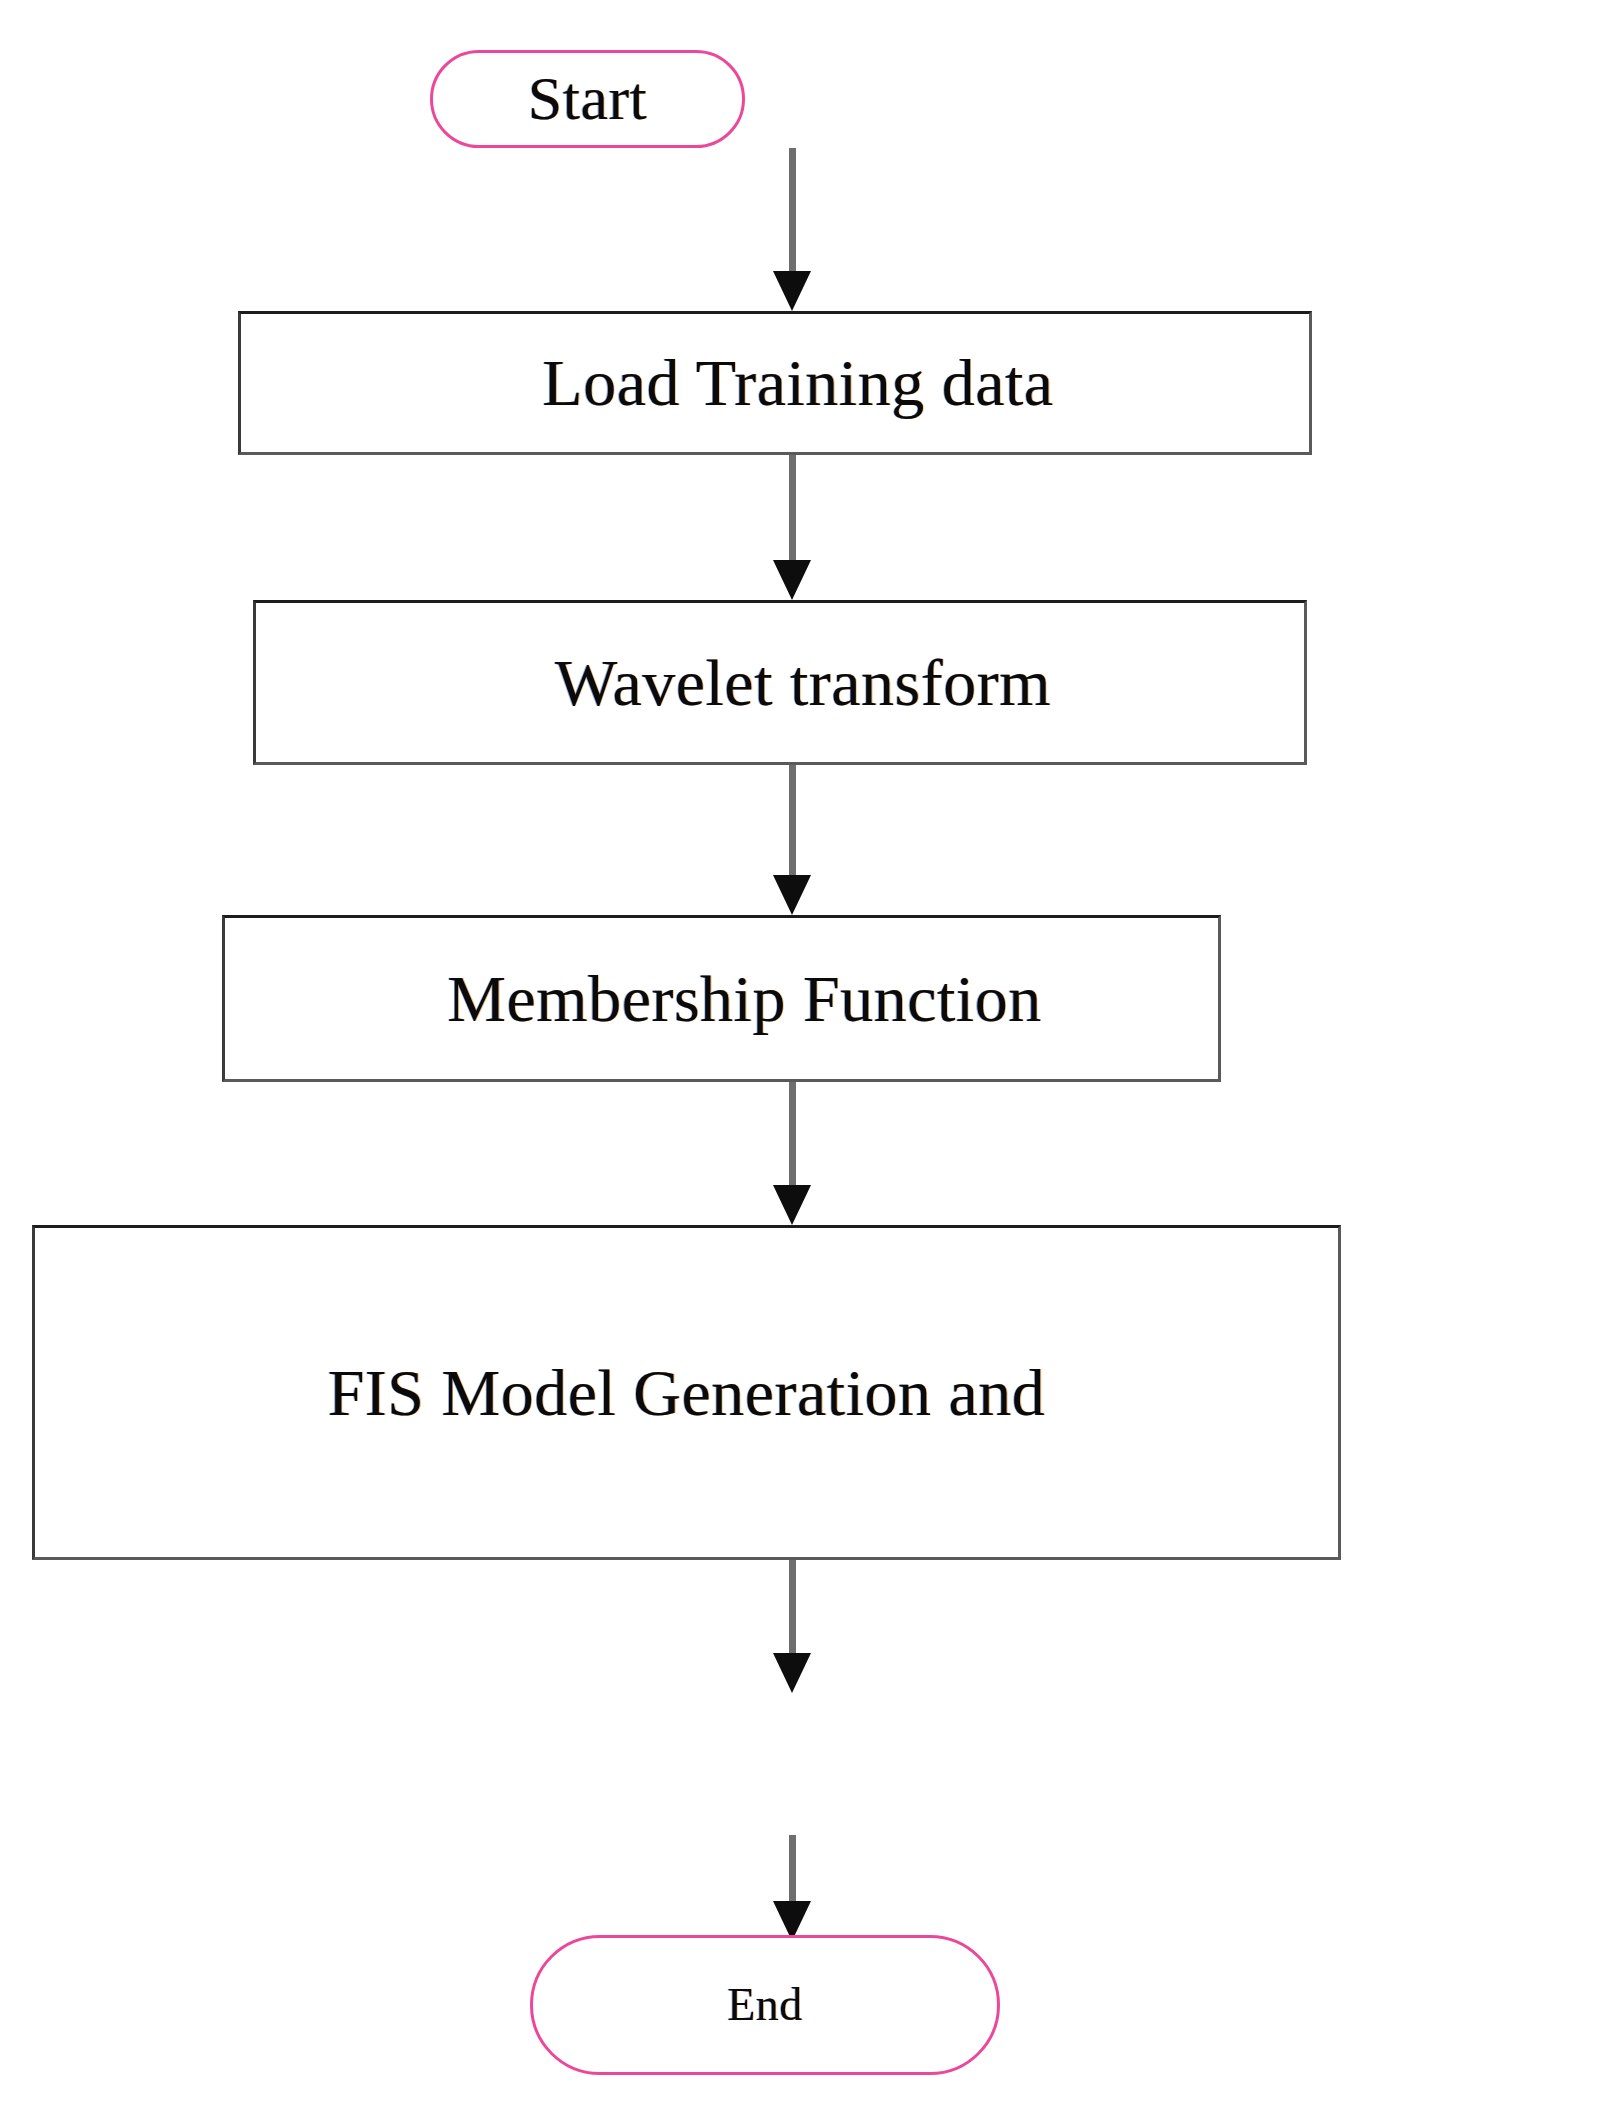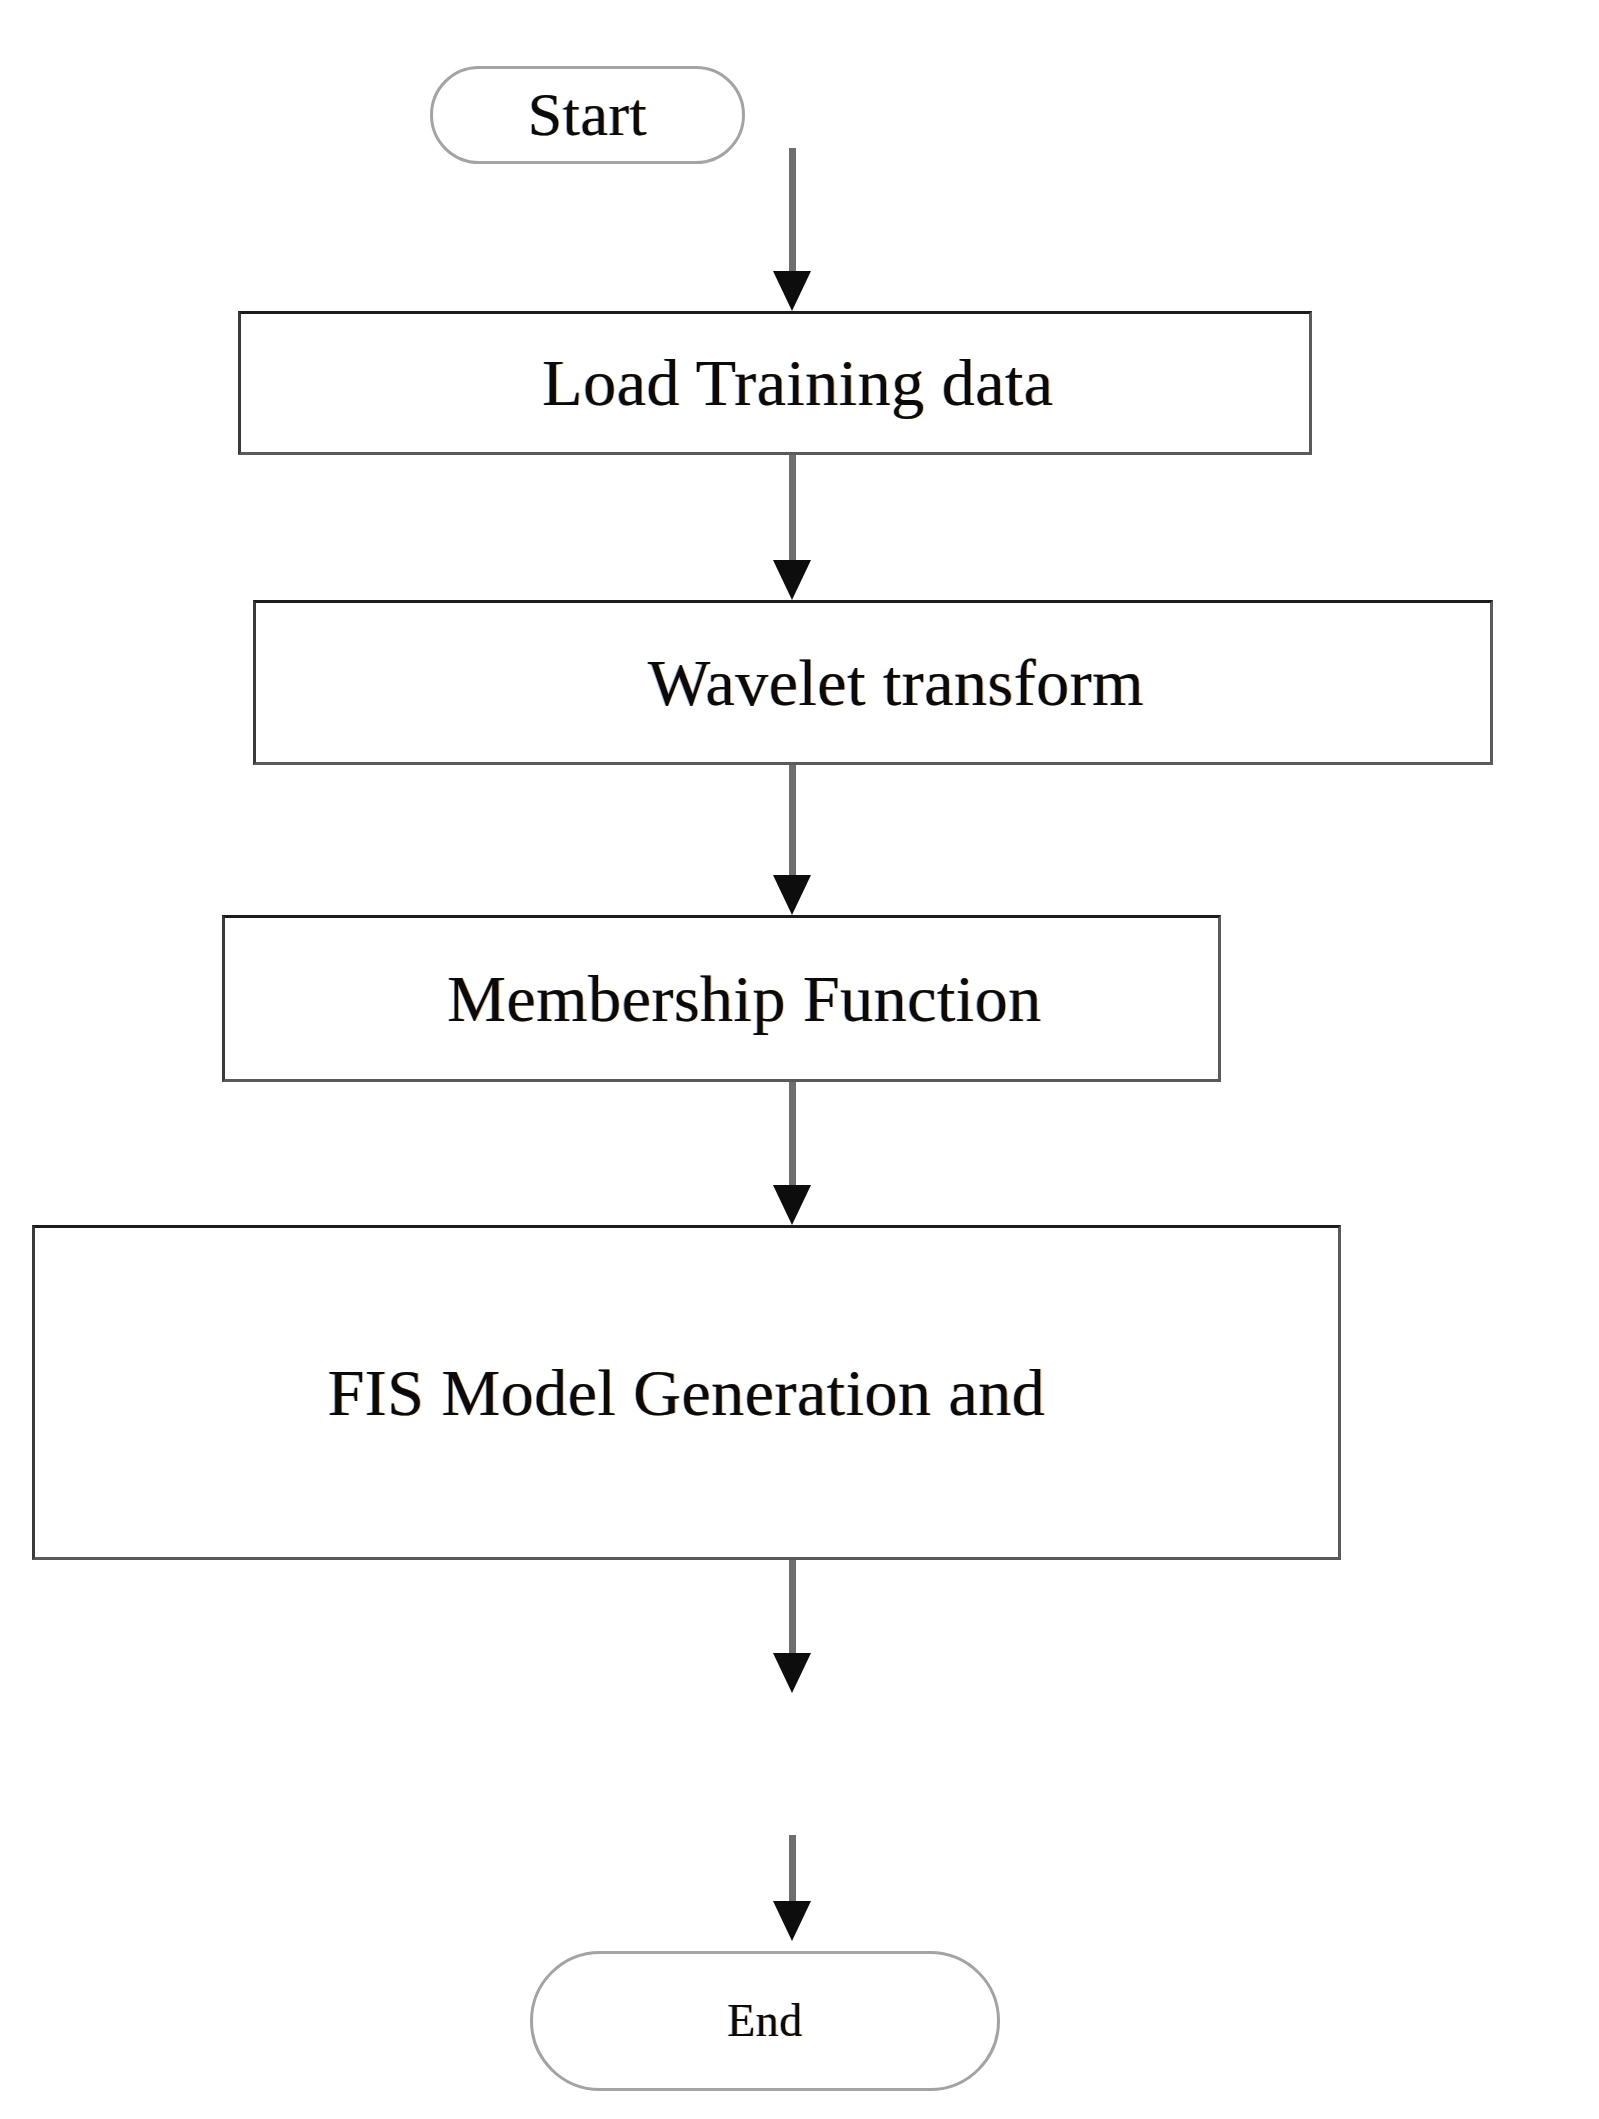--- a/index.html
+++ b/index.html
@@ -30,23 +30,22 @@
     color: #0a0a0a;
     line-height: 1.18;
     letter-spacing: 0.5px;
   }
   .node.process {
     border: 3px solid #5a5a5a;
     border-top-color: #1c1c1c;
     border-left-color: #3a3a3a;
   }
   .node.terminator {
-    border: 3px solid #a3a3a3;
+    border: 3px solid #ec4899;
     border-radius: 999px;
-    margin-top: 16px;
   }
   .node .label {
     display: block;
     padding: 0 10px;
     text-shadow:
        0.8px 0 0 rgba(215,130,20,0.55),
       -0.8px 0 0 rgba(40,90,200,0.50);
   }
   
   .fs-start   { font-size: 62px; }
@@ -94,21 +93,21 @@
 
   <div class="node process fs-box" style="left:238px; top:311px; width:1074px; height:144px;">
     <span class="label">Load Training data</span>
   </div>
 
   <div class="connector" style="left:792px; top:455px; height:145px;">
     <div class="shaft" style="height:107px;"></div>
     <div class="head" style="top:105px;"></div>
   </div>
 
-  <div class="node process fs-box" style="left:253px; top:600px; width:1240px; height:165px;">
+  <div class="node process fs-box" style="left:253px; top:600px; width:1054px; height:165px;">
     <span class="label">Wavelet transform</span>
   </div>
 
   <div class="connector" style="left:792px; top:765px; height:150px;">
     <div class="shaft" style="height:112px;"></div>
     <div class="head" style="top:110px;"></div>
   </div>
 
   <div class="node process fs-box" style="left:222px; top:915px; width:999px; height:167px;">
     <span class="label">Membership Function</span>

